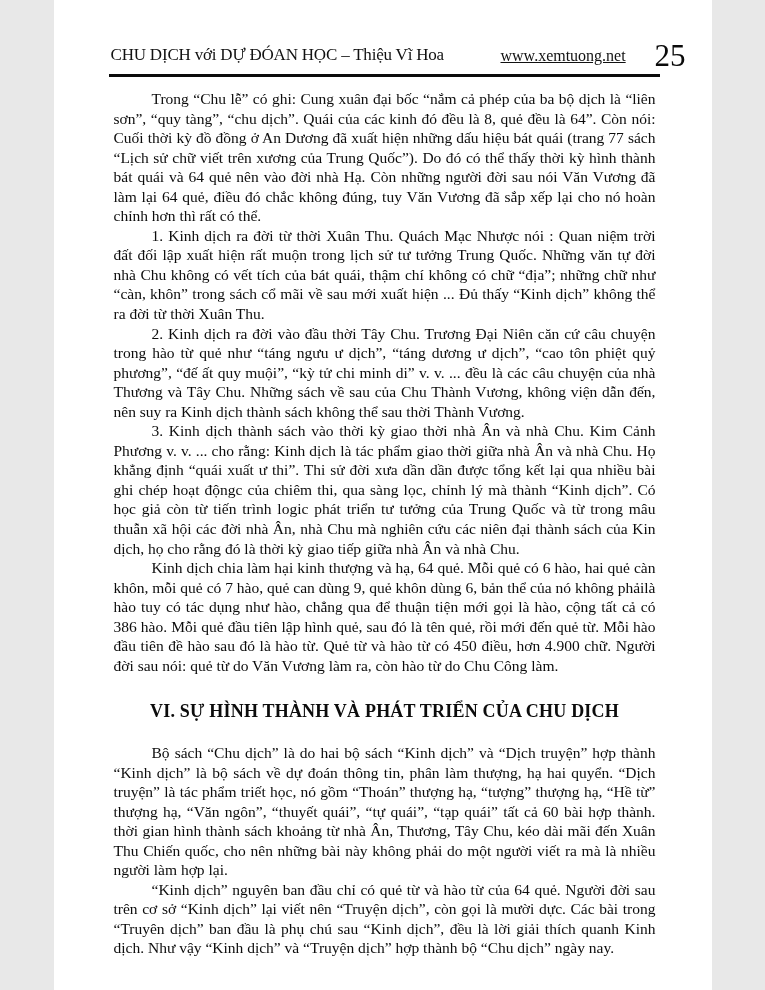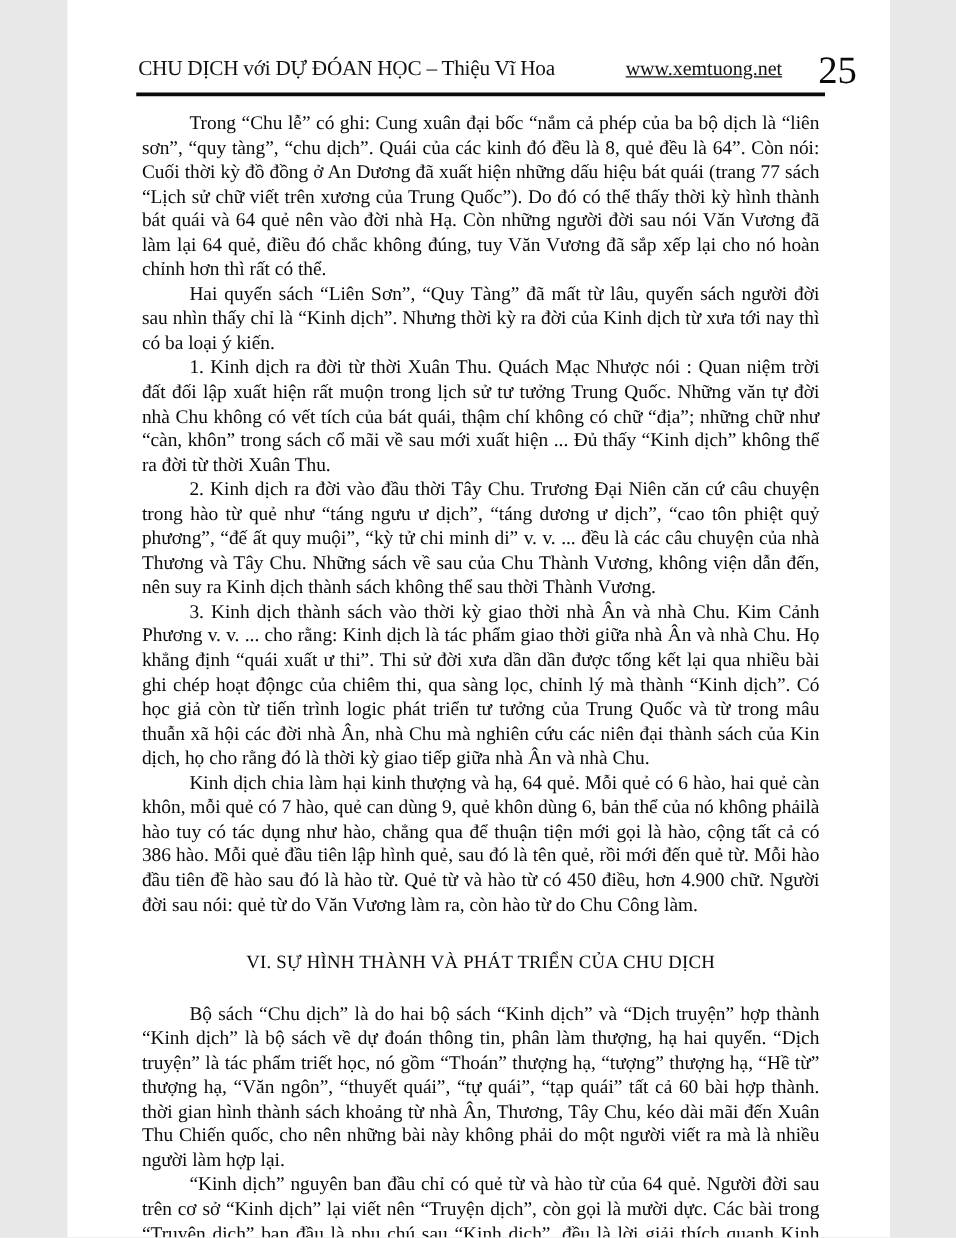--- a/index.html
+++ b/index.html
@@ -66,41 +66,40 @@
     text-align: justify;
   }
   .content p {
     margin: 0;
     text-indent: 38px;
     font-family: Liberation Serif, serif;
   }
   .section-heading {
     margin: 27px 0 21px 0;
     text-align: center;
-    font-weight: normal;
-    font-size: 15px;
+    font-weight: bold;
+    font-size: 18px;
     letter-spacing: 0.2px;
     text-indent: 0 !important;
   }
 </style>
 </head>
 <body>
 
 <div class="page">
 
   <div class="header">
     <span class="header-title">CHU DỊCH với DỰ ĐÓAN HỌC – Thiệu Vĩ Hoa</span>
     <a class="header-link">www.xemtuong.net</a>
     <span class="page-number">25</span>
     <div class="header-rule"></div>
   </div>
 
   <div class="content">
     <p>Trong “Chu lễ” có ghi: Cung xuân đại bốc “nắm cả phép của ba bộ dịch là “liên sơn”, “quy tàng”, “chu dịch”. Quái của các kinh đó đều là 8, quẻ đều là 64”. Còn  nói: Cuối thời kỳ đồ đồng ở An Dương đã xuất hiện những dấu hiệu bát quái (trang 77 sách “Lịch sử chữ viết trên xương của Trung Quốc”). Do đó có thể thấy thời kỳ hình thành bát quái và 64 quẻ nên vào đời nhà Hạ. Còn những người đời sau nói Văn Vương đã làm lại 64 quẻ, điều đó chắc không đúng, tuy Văn Vương đã sắp xếp lại cho nó hoàn chỉnh hơn thì rất có thể.</p>
-    <p>Hai quyển sách “Liên Sơn”, “Quy Tàng” đã mất từ lâu, quyển sách người đời sau nhìn thấy chỉ là “Kinh dịch”. Nhưng thời kỳ ra đời của Kinh dịch từ xưa tới nay thì có ba loại ý kiến.</p>
     <p>1. Kinh dịch ra đời từ thời Xuân Thu. Quách Mạc Nhược nói : Quan niệm trời đất đối lập xuất hiện rất muộn trong lịch sử tư tưởng Trung Quốc. Những văn tự đời nhà Chu không có vết tích của bát quái, thậm chí không có chữ “địa”; những chữ như “càn, khôn” trong sách cổ mãi về sau mới xuất hiện ... Đủ thấy “Kinh dịch” không thể ra đời từ thời Xuân Thu.</p>
     <p>2. Kinh dịch ra đời vào đầu thời Tây Chu. Trương Đại Niên căn cứ câu chuyện trong hào từ quẻ như “táng ngưu ư dịch”, “táng dương ư dịch”, “cao tôn phiệt quỷ phương”, “đế ất quy muội”, “kỳ tử chi minh di” v. v. ... đều là các câu chuyện của nhà Thương và Tây Chu. Những sách về sau của Chu Thành Vương, không viện dẫn đến, nên suy ra Kinh dịch thành sách không thể sau thời Thành Vương.</p>
     <p>3. Kinh dịch thành sách vào thời kỳ giao thời nhà Ân và nhà Chu. Kim Cảnh Phương v. v. ... cho rằng: Kinh dịch là tác phẩm giao thời giữa nhà Ân và nhà Chu. Họ khẳng định “quái xuất ư thi”. Thi sử đời xưa dần dần được tổng kết lại qua nhiều bài ghi chép hoạt độngc của chiêm thi, qua sàng lọc, chỉnh lý mà thành “Kinh dịch”. Có học giả còn từ tiến trình logic phát triển tư tưởng của Trung Quốc và từ trong mâu thuẫn xã hội các đời nhà Ân, nhà Chu mà nghiên cứu các niên đại thành sách của Kin dịch, họ cho rằng đó là thời kỳ giao tiếp giữa nhà Ân và nhà Chu.</p>
     <p>Kinh dịch chia làm hại kinh thượng và hạ, 64 quẻ. Mỗi quẻ có 6 hào, hai quẻ càn khôn, mỗi quẻ có 7 hào, quẻ can dùng 9, quẻ khôn dùng 6, bản thể của nó không phảilà hào tuy có tác dụng như hào, chẳng qua để thuận tiện mới gọi là hào, cộng tất cả có 386 hào. Mỗi quẻ đầu tiên lập hình quẻ, sau đó là tên quẻ, rồi mới đến quẻ từ. Mỗi hào đầu tiên đề hào sau đó là hào từ. Quẻ từ và hào từ có 450 điều, hơn 4.900 chữ. Người đời sau nói: quẻ từ do Văn Vương làm ra, còn hào từ do Chu Công làm.</p>
 
     <h2 class="section-heading">VI. SỰ HÌNH THÀNH VÀ PHÁT TRIỂN CỦA CHU DỊCH</h2>
 
     <p>Bộ sách “Chu dịch” là do hai bộ sách “Kinh dịch” và “Dịch truyện” hợp thành “Kinh dịch” là bộ sách về dự đoán thông tin, phân làm thượng, hạ hai quyển. “Dịch truyện” là tác phẩm triết học, nó gồm “Thoán” thượng hạ, “tượng” thượng hạ, “Hề từ” thượng hạ, “Văn ngôn”, “thuyết quái”, “tự quái”, “tạp quái” tất cả 60 bài hợp thành. thời gian hình thành sách khoảng từ nhà Ân, Thương, Tây Chu, kéo dài mãi đến Xuân Thu Chiến quốc, cho nên những bài này không phải do một người viết ra mà là nhiều người làm hợp lại.</p>
     <p>“Kinh dịch” nguyên ban đầu chỉ có quẻ từ và hào từ của 64 quẻ. Người đời sau trên cơ sở “Kinh dịch” lại viết nên “Truyện dịch”, còn gọi là mười dực. Các bài trong “Truyên dịch” ban đầu là phụ chú sau “Kinh dịch”, đều là lời giải thích quanh Kinh dịch. Như vậy “Kinh dịch” và “Truyện dịch” hợp thành bộ “Chu dịch” ngày nay.</p>
   </div>

